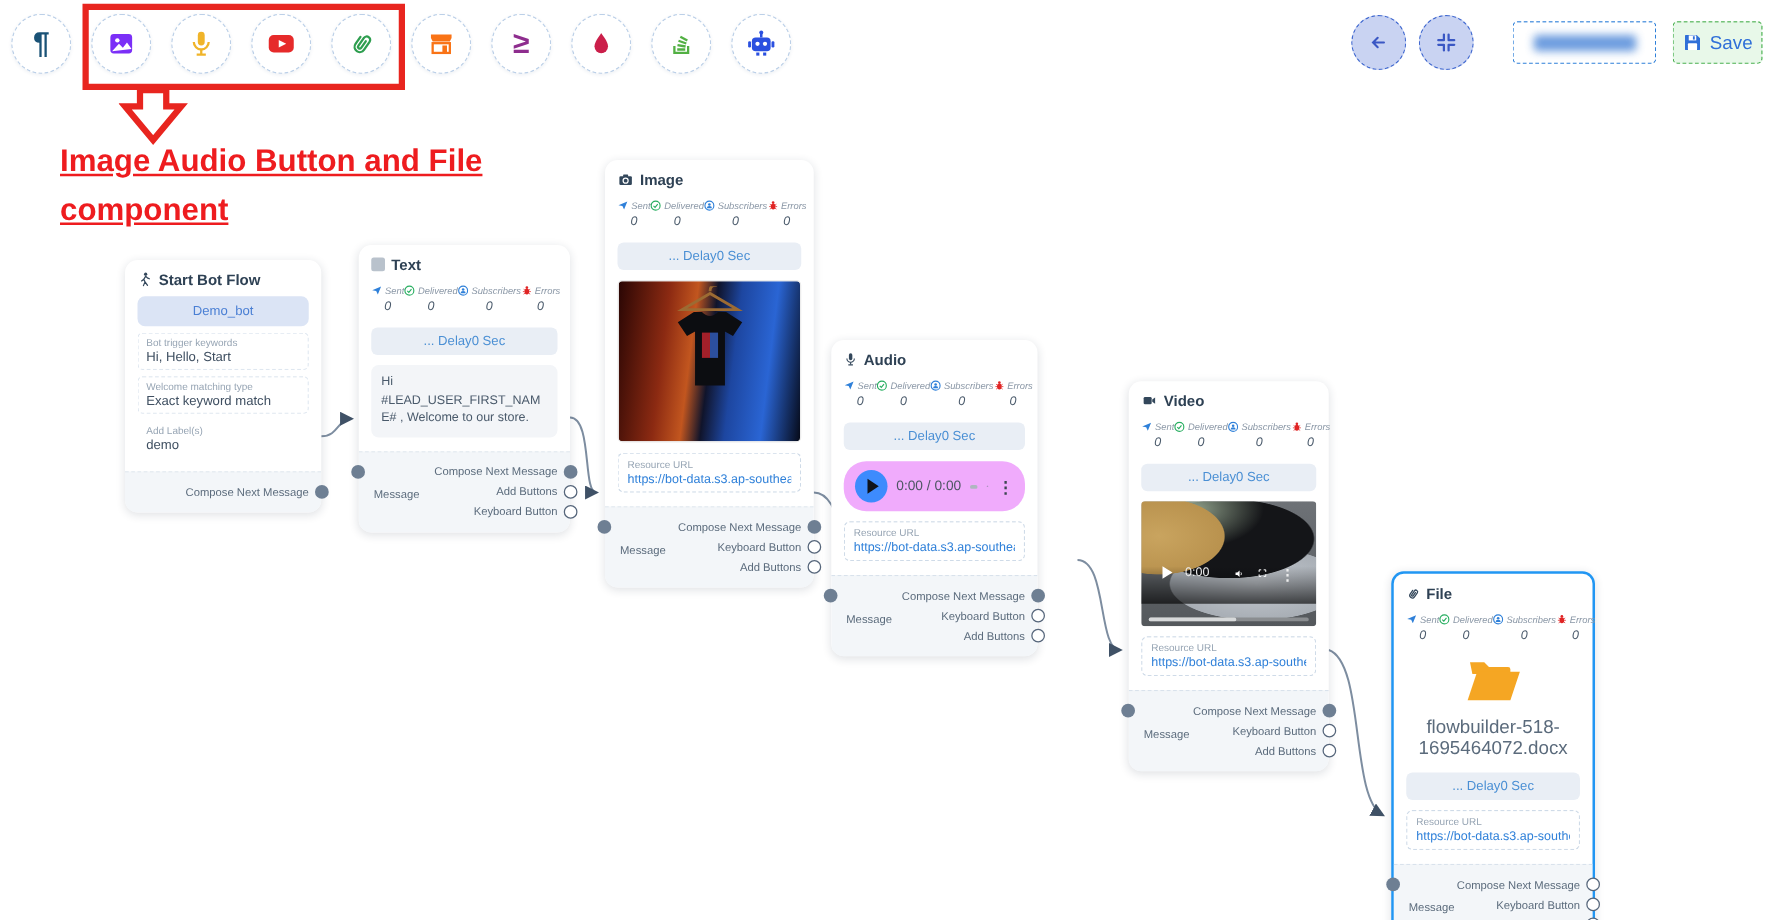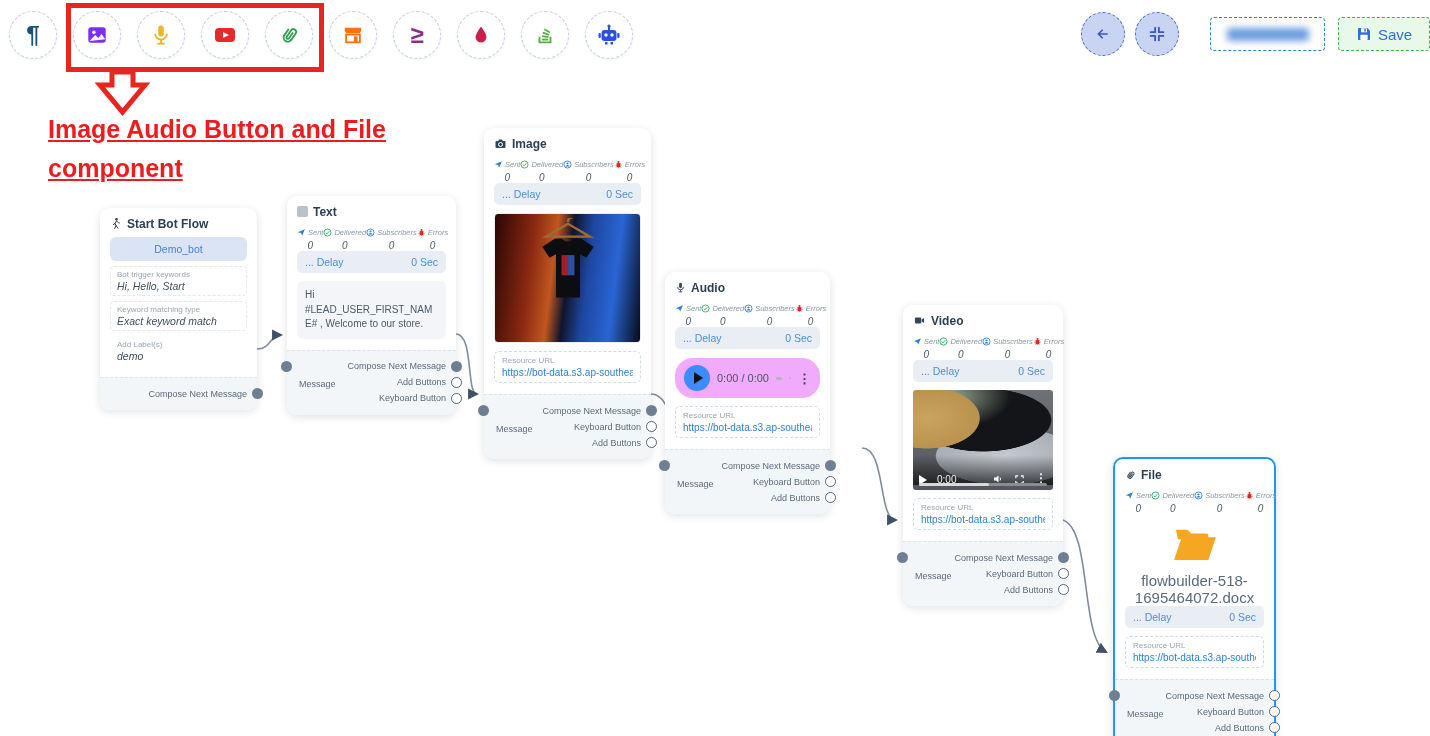--- a/index.html
+++ b/index.html
@@ -18,44 +18,44 @@
   .red-arrow { position:absolute; left:95px; top:70px; z-index:20; pointer-events:none; }
   .red-note { position:absolute; left:48px; top:110px; max-width:385px; font-size:25px; font-weight:bold;
     color:#ee1c1f; text-decoration:underline; line-height:1.55; z-index:20; }
 
   
   .hdr-circle { position:absolute; top:12px; width:44px; height:44px; border-radius:50%;
     background:#c9d3f2; border:1.6px dashed #4169d0; display:flex; align-items:center; justify-content:center; cursor:pointer; z-index:8;}
   .redacted-btn { position:absolute; top:17px; left:1210px; width:115px; height:34px; border:1.6px dashed #2f80d9;
     border-radius:4px; background:#fff; display:flex; align-items:center; justify-content:center; cursor:pointer; z-index:8;}
   .blur-bar { width:82px; height:13px; border-radius:3px; background:#3b7bd4; filter:blur(3.5px); opacity:.75; }
-  .save-btn { position:absolute; top:17px; left:1338px; width:92px; height:34px; border:1.6px dashed #49b04f;
+  .save-btn { position:absolute; top:17px; left:1338px; width:72px; height:34px; border:1.6px dashed #49b04f;
     border-radius:4px; background:#e8f8e9; display:flex; align-items:center; justify-content:center; gap:6px;
     color:#2f6fd8; font-size:15px; cursor:pointer; z-index:8;text-align:right;}
 
   
   #wires { position:absolute; left:0; top:0; z-index:5; }
 
   
   .node { position:absolute; background:#fff; border-radius:10px; box-shadow:0 2px 8px rgba(25,39,62,.14);
     color:#33475b; z-index:10; }
   .node.selected { border:2px solid #2196f3; }
   .node-body { padding:8px 10px 2px; }
   .node-head { display:flex; align-items:center; gap:5px; font-weight:bold; font-size:12px; color:#2e4154; height:15px;}
   .stats { display:flex; margin-top:9px;font-style:italic; }
   .stat { flex:1; text-align:center; }
   .stat-top { display:flex; align-items:center; justify-content:center; gap:2px; font-size:7.5px; color:#8a97a6; }
   .stat-val { font-size:10px; color:#4a5a6b; margin-top:3px; }
-  .delay { display:flex; justify-content:space-between; background:#e9eef5; border-radius:5px;
-    padding:5px 8px; color:#4a8fd4; font-size:10.5px; margin-top:0; cursor:pointer;}
+  .delay { display:flex; justify-content:center; background:#e9eef5; border-radius:5px;
+    padding:5px 8px; color:#4a8fd4; font-size:10.5px; margin-top:11px; cursor:pointer;}
   .msgbox { background:#f3f5f8; border-radius:6px; padding:7px 8px; font-size:10px; color:#4a5a6b;
     margin-top:8px; overflow-wrap:anywhere; line-height:1.45; }
   .field { border:1px dashed #dfe7f0; border-radius:4px; padding:3px 6px; margin-top:5px; }
   .field .lbl { font-size:8px; color:#97a5b4; }
-  .field .val { font-size:10.5px; color:#3f4f61; margin-top:1px;font-style:italic; }
+  .field .val { font-size:10.5px; color:#3f4f61; margin-top:1px; }
   .resource { border:1px dashed #cfdbe8; border-radius:5px; padding:4px 7px; margin-top:8px; }
   .resource .lbl { font-size:8px; color:#97a5b4; }
   .resource .url { font-size:10px; color:#2f80d9; white-space:nowrap; overflow:hidden; margin-top:2px; cursor:pointer;}
   .demo-btn { background:#dbe4f5; color:#4a7fd4; text-align:center; border-radius:6px; padding:6px 0;
     font-size:10.5px; margin-top:6px; cursor:pointer; }
   .node-footer { background:#f3f6f9; border-top:1px dashed #d9e2ec; border-radius:0 0 10px 10px;
     padding:7px 10px 9px; position:relative; margin-top:9px; }
   .frow { position:relative; display:flex; justify-content:flex-end; align-items:center; height:15px; margin-top:1px;
     font-size:9px; color:#5b6b7c; }
   .msg-left { position:absolute; left:2px; display:flex; align-items:center; font-size:9px; color:#5b6b7c;margin-top:36px;}
@@ -82,22 +82,22 @@
   .a-dots { font-size:13px; font-weight:bold; color:#3c4650; cursor:pointer; }
 
   
   .vid-thumb { position:relative; height:100px; margin-top:8px; border-radius:3px; overflow:hidden;
     background:
       radial-gradient(95px 55px at 10% 28%, #c9a45f 0%, #b9924e 55%, rgba(0,0,0,0) 56%),
       radial-gradient(80px 45px at 30% 6%, #8fa08a 0%, rgba(0,0,0,0) 70%),
       radial-gradient(130px 60px at 50% 30%, #141518 0%, #141518 52%, rgba(0,0,0,0) 53%),
       radial-gradient(115px 48px at 66% 66%, #c5cad0 0%, #a8aeb5 60%, rgba(0,0,0,0) 61%),
       linear-gradient(#6e7277,#54585c); }
-  .vid-controls { position:absolute; left:0; right:0; bottom:5px; height:30px;
-    background:linear-gradient(rgba(0,0,0,0), rgba(0,0,0,.65)); display:flex; align-items:flex-end; gap:10px; padding:0 6px; }
+  .vid-controls { position:absolute; left:0; right:0; bottom:18px; height:30px;
+    background:linear-gradient(rgba(0,0,0,0), rgba(0,0,0,.65)); display:flex; align-items:flex-start; gap:10px; padding:0 17px; }
   .v-tri { width:0; height:0; border-left:8px solid #fff; border-top:5px solid transparent; border-bottom:5px solid transparent; cursor:pointer;}
   .v-time { color:#eee; font-size:10px; }
   .v-sp { flex:1; }
   .v-dots { color:#eee; font-size:12px; font-weight:bold; cursor:pointer;}
   .v-track { position:absolute; left:6px; right:6px; bottom:4px; height:3px; background:#8a8d90; border-radius:2px; cursor:pointer;}
   .v-track::before { content:""; position:absolute; left:0; width:55%; height:3px; background:#d7d9da; border-radius:2px; }
 
   
   .file-block { text-align:center; margin-top:10px; }
   .file-name { font-size:15px; color:#5b6b7c; margin-top:6px; }
@@ -224,21 +224,21 @@
             <path d="M13 7 L10 12 L12 16 L9.5 22 M13 7 L16.5 10 L19 11 M10 12 L6.5 14.5 M12 16 L16 21.5" fill="none" stroke="#33475b" stroke-width="2" stroke-linecap="round"></path>
           </svg>
         <span>Start Bot Flow</span>
       </div>
       <div class="demo-btn">Demo_bot</div>
       <div class="field">
         <div class="lbl">Bot trigger keywords</div>
         <div class="val">Hi, Hello, Start</div>
       </div>
       <div class="field">
-        <div class="lbl">Keyword matching type</div>
+        <div class="lbl">Welcome matching type</div>
         <div class="val">Exact keyword match</div>
       </div>
       <div class="field" style="border-color:transparent">
         <div class="lbl">Add Label(s)</div>
         <div class="val">demo</div>
       </div>
     </div>
     <div class="node-footer">
       <div class="frow">
         <span>Compose Next Message</span>

